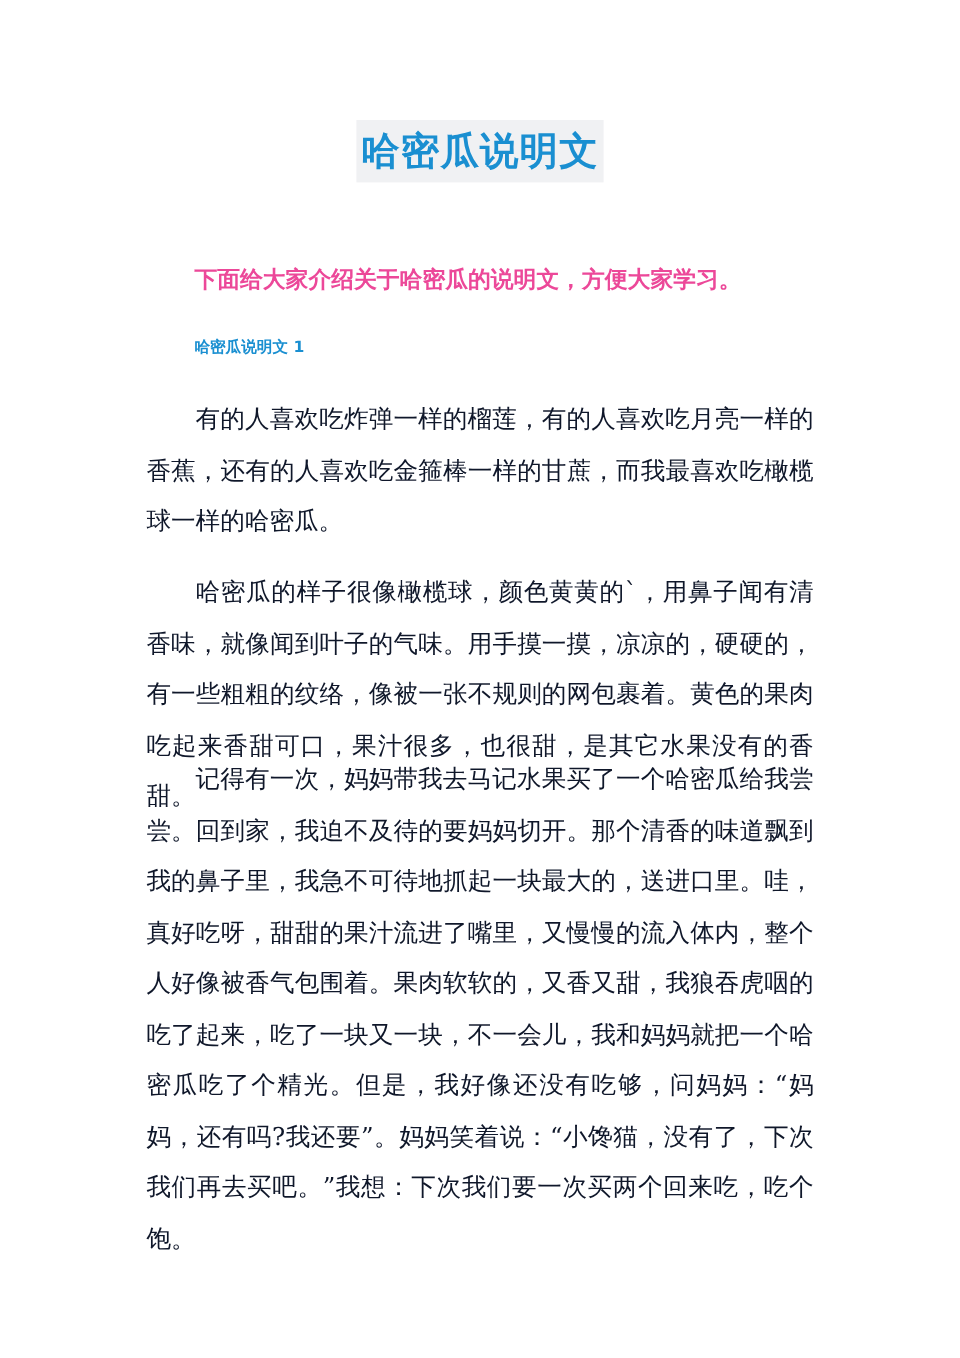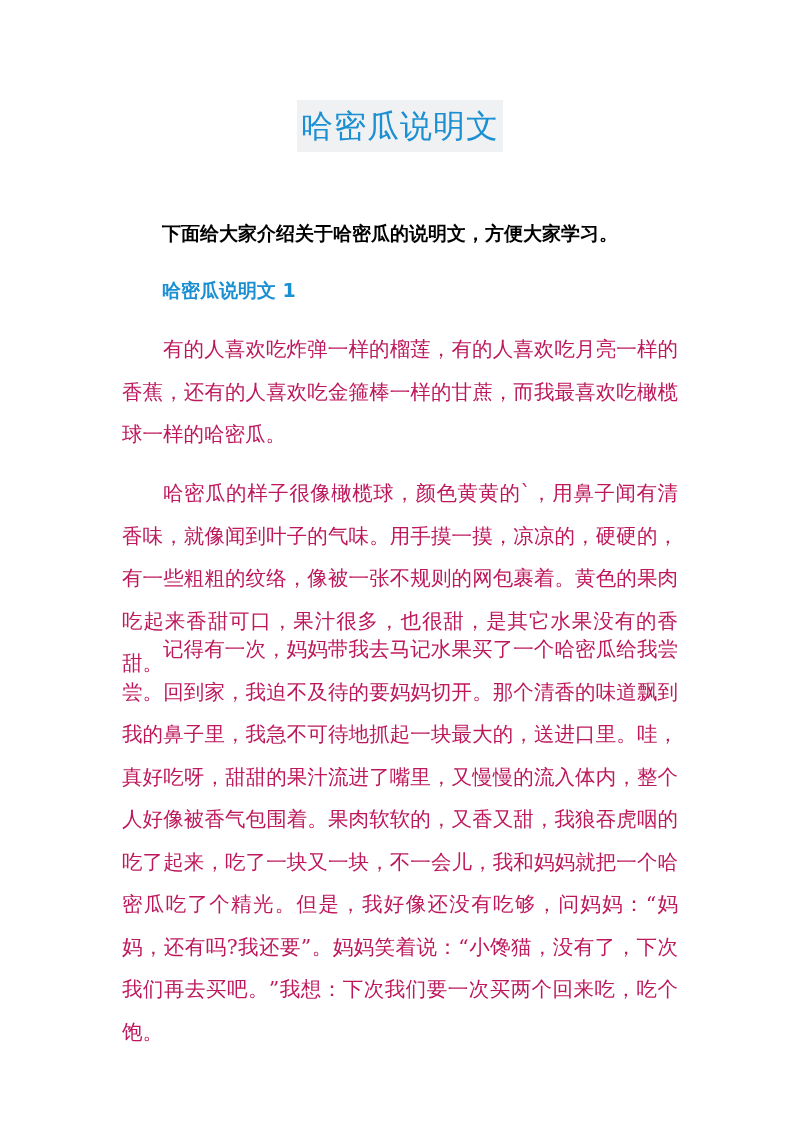--- a/index.html
+++ b/index.html
@@ -19,53 +19,53 @@
       top: 100px;
       left: 0;
       width: 800px;
       text-align: center;
     }
     .title {
       display: inline-block;
       background: #f0f1f3;
       color: #1a8fd1;
       font-family: "DejaVu Sans", "Liberation Sans", sans-serif;
-      font-weight: normal;
+      font-weight: bold;
       font-size: 32px;
       line-height: 48px;
       padding: 2px 4px;
       letter-spacing: 1px;
     }
     .intro {
       position: absolute;
       top: 220px;
       left: 162px;
-      color: #000000;
-      font-family: Liberation Sans, sans-serif;
+      color: #ec4899;
+      font-family: Liberation Mono, monospace;
       font-weight: bold;
       font-size: 19px;
       line-height: 28px;
       white-space: nowrap;
     }
     .subtitle {
       position: absolute;
       top: 276px;
       left: 162px;
       color: #1a8fd1;
       font-family: "DejaVu Sans", "Liberation Sans", sans-serif;
       font-weight: bold;
-      font-size: 19px;
+      font-size: 13px;
       line-height: 28px;
       white-space: nowrap;
     }
     .para {
       position: absolute;
       left: 122px;
       width: 556px;
-      color: #be185d;
+      color: #0f172a;
       font-size: 20.5px;
       line-height: 42.5px;
       text-indent: 41px;
       text-align: justify;
       margin: 0;
     }
     #p1 { top: 328px; }
     #p2 { top: 472px; }
     #p3 { top: 628px; }
   </style>

